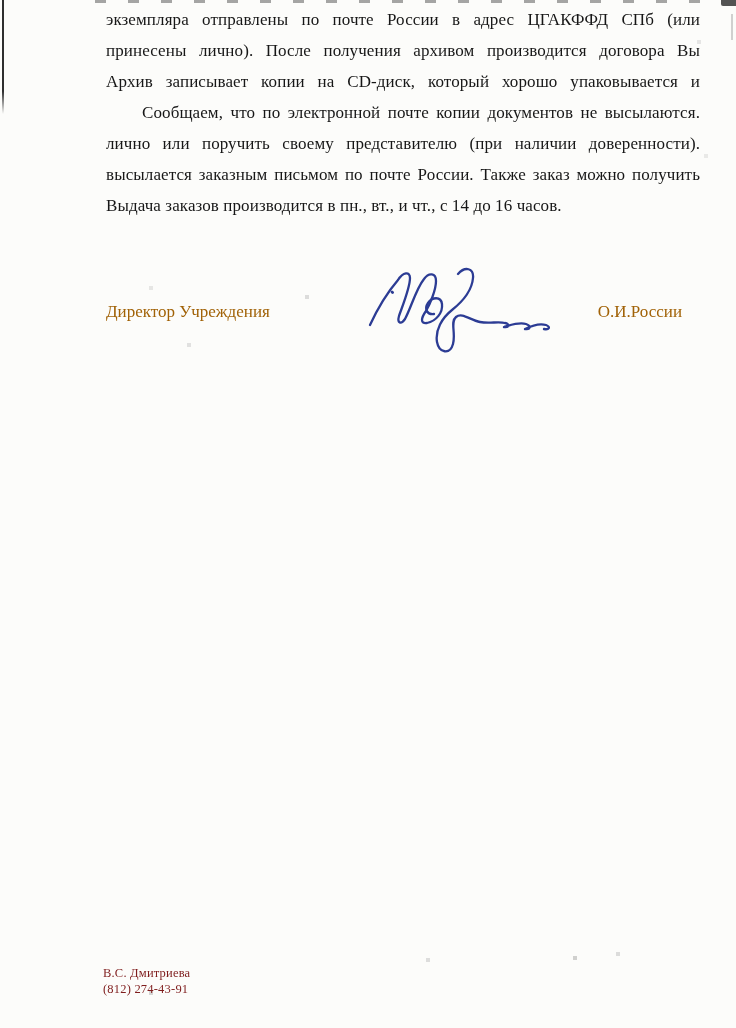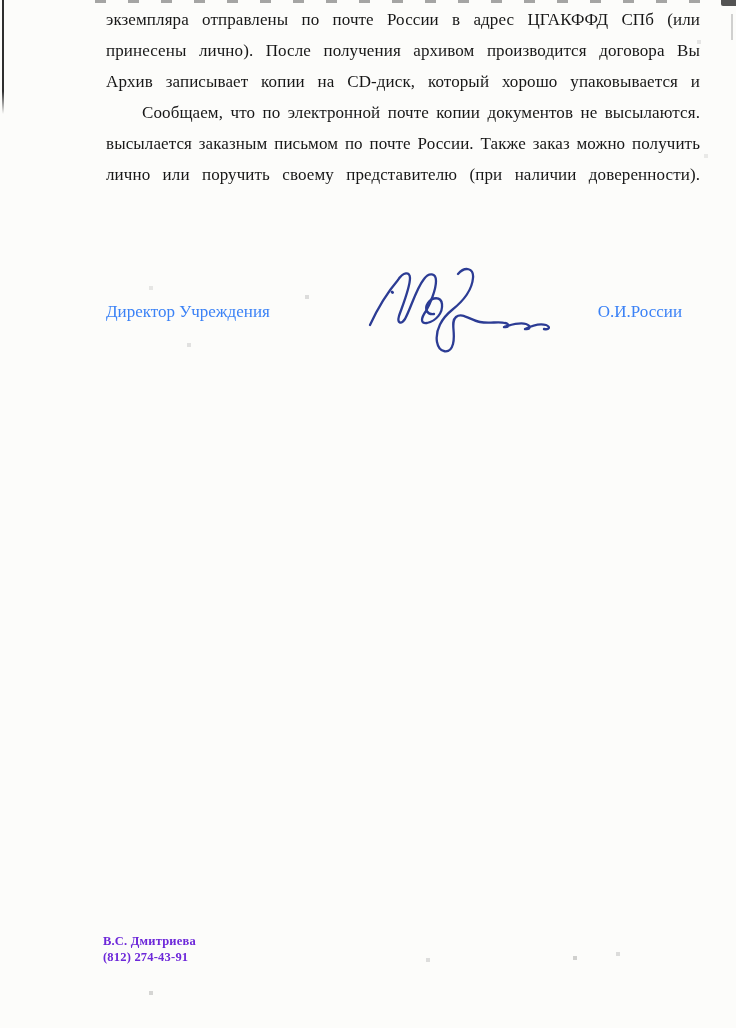--- a/index.html
+++ b/index.html
@@ -52,50 +52,51 @@
     font-size:17px;line-height:31px;color:#171717;
     letter-spacing:.1px;
   }
   .line{text-align:justify;text-align-last:justify;white-space:normal;}
   .line.end{text-align-last:left;}
   .line.indent{text-indent:36px;}
   
   .sigrow{
     position:absolute;left:106px;top:301px;width:576px;
     display:flex;justify-content:space-between;
-    font-size:17px;line-height:22px;color:#3b82f6;
+    font-size:17px;line-height:22px;color:#a16207;
   }
   .signature-svg{
     position:absolute;left:358px;top:260px;width:207px;height:106px;
   }
   
   .footer{
-    position:absolute;left:103px;top:934px;
-    font-size:12.5px;font-weight:bold;line-height:15.5px;
-    color:#6d28d9;letter-spacing:.2px;
+    position:absolute;left:103px;top:966px;
+    font-size:12.5px;font-weight:normal;line-height:15.5px;
+    color:#7f1d1d;letter-spacing:.2px;
   }
 </style>
 </head>
 <body>
 
 <div class="page">
 
   <div class="top-edge"></div>
   <div class="corner-mark"></div>
   <div class="left-edge"></div>
   <div class="right-streak"></div>
   <div class="speckles"></div>
 
   <div class="bodytext">
     <div class="line">экземпляра отправлены по почте России в адрес ЦГАКФФД СПб (или</div>
     <div class="line">принесены лично). После получения архивом производится договора Вы</div>
     <div class="line">Архив записывает копии на CD-диск, который хорошо упаковывается и</div>
     <div class="line indent">Сообщаем, что по электронной почте копии документов не высылаются.</div>
+    <div class="line">лично или поручить своему представителю (при наличии доверенности).</div>
     <div class="line">высылается заказным письмом по почте России. Также заказ можно получить</div>
-    <div class="line">лично или поручить своему представителю (при наличии доверенности).</div>
+    <div class="line end">Выдача заказов производится в пн., вт., и чт., с 14 до 16 часов.</div>
   </div>
 
   <div class="sigrow">
     <span>Директор Учреждения</span>
     <span>О.И.России</span>
   </div>
 
   <svg class="signature-svg" viewBox="0 0 207 106" xmlns="http://www.w3.org/2000/svg">
     <g fill="none" stroke="#2c3c94" stroke-width="2.3" stroke-linecap="round" stroke-linejoin="round">
       <path d="M12,65 C18,52 28,34 40,20 C45,12 52,11 52,18

